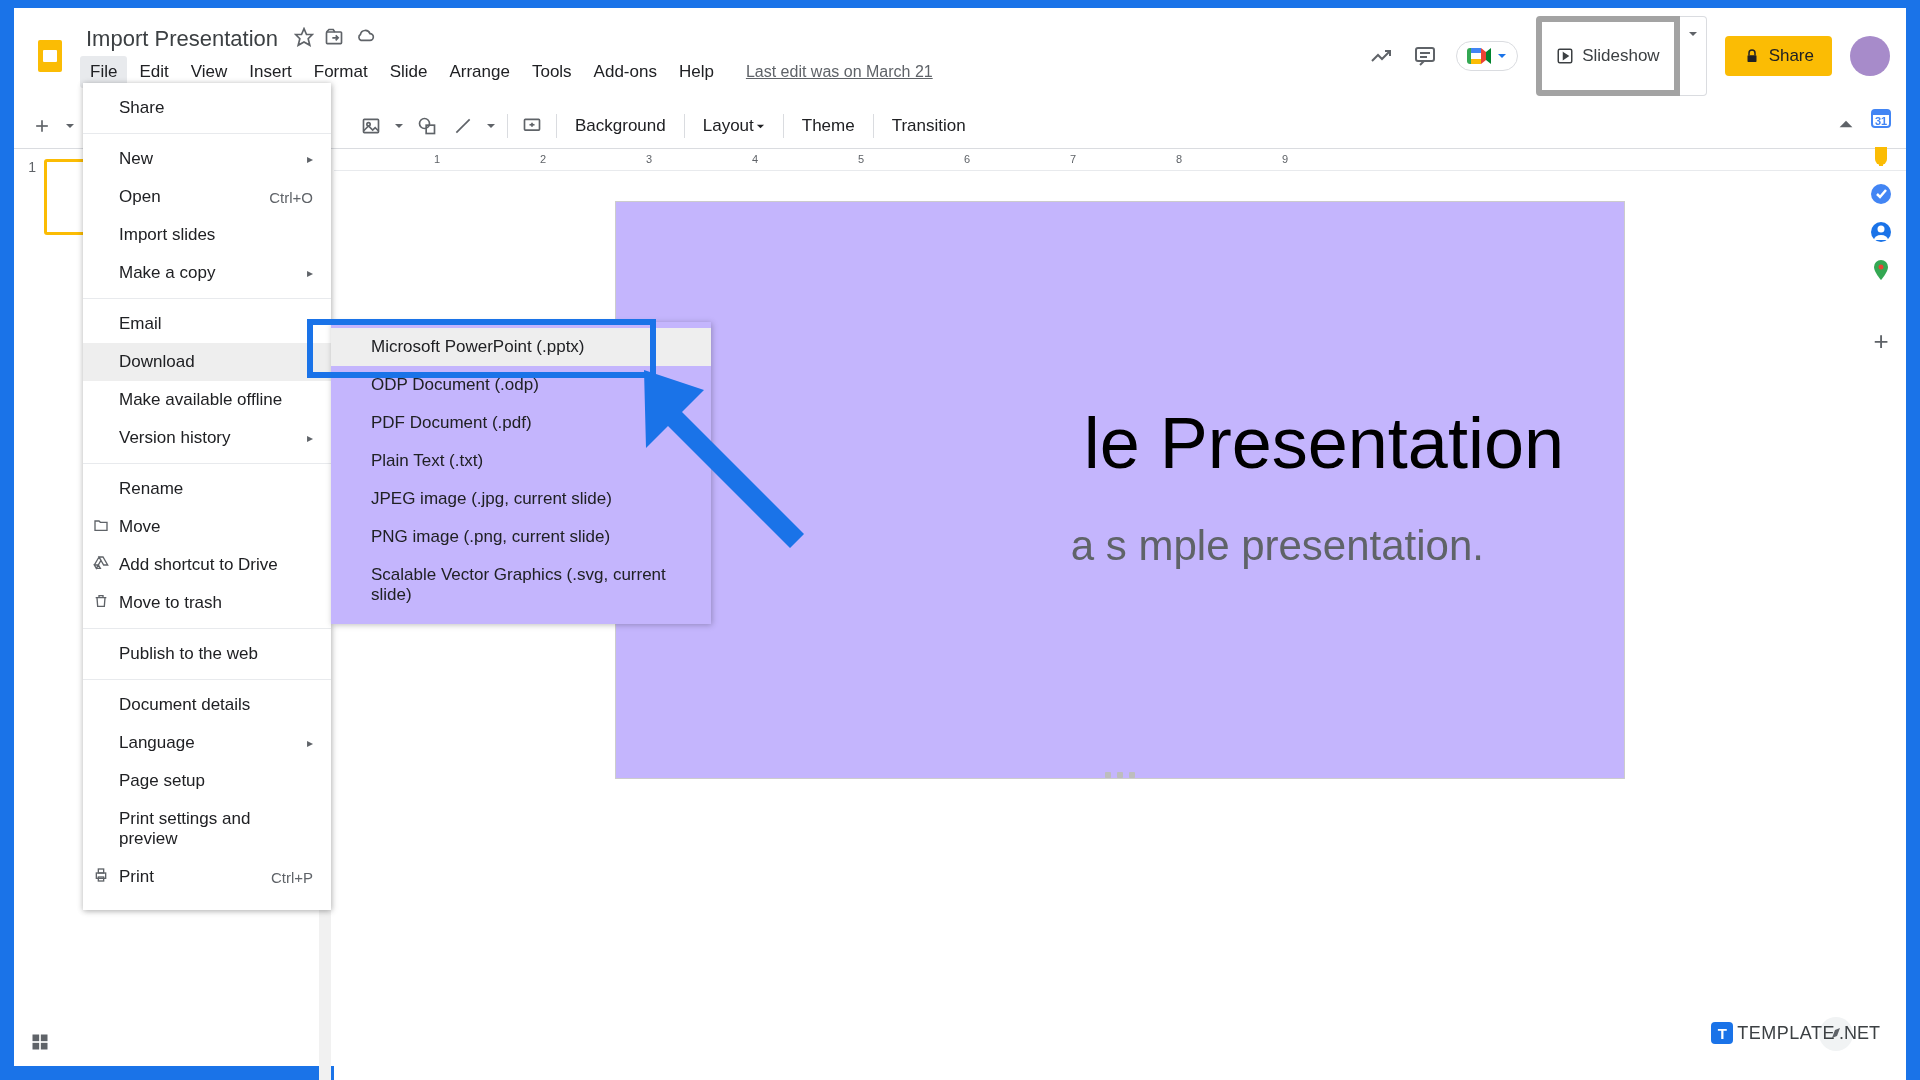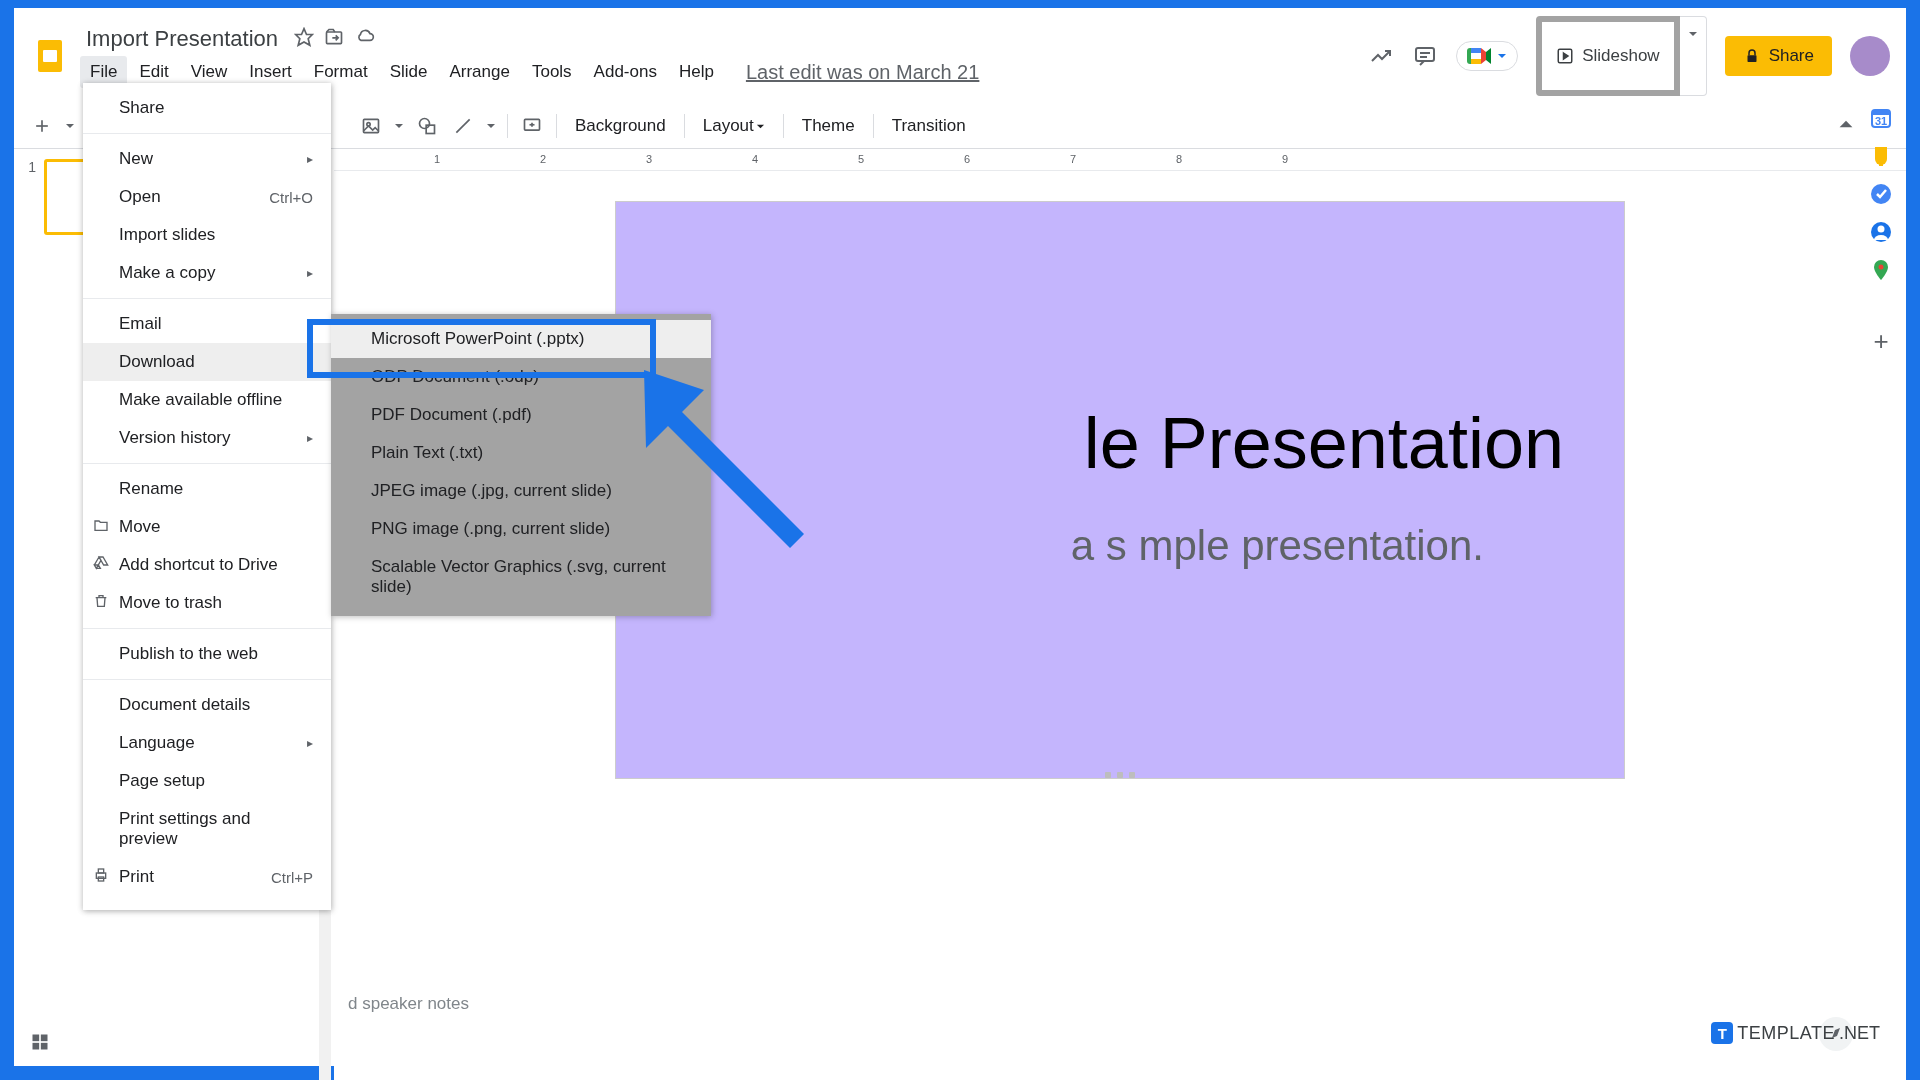--- a/index.html
+++ b/index.html
@@ -8,21 +8,21 @@
 .header { display: flex; align-items: center; padding: 8px 16px; }
 .logo { width: 40px; height: 40px; margin-right: 10px; }
 .logo svg { width: 100%; height: 100%; }
 .title-area { flex: 1; }
 .title-row { display: flex; align-items: center; gap: 10px; }
 .doc-title { font-size: 22px; color: #3c4043; padding: 2px 6px; }
 .star-icon, .folder-move-icon, .cloud-icon { color: #5f6368; cursor: pointer; }
 .menu-row { display: flex; align-items: center; gap: 2px; padding-top: 2px; }
 .menu-item { padding: 6px 10px; font-size: 17px; color: #202124; cursor: pointer; border-radius: 3px; }
 .menu-item.active { background: #e8eaed; }
-.last-edit { margin-left: 20px; font-size: 20px; color: #5f6368; text-decoration: underline; cursor: pointer; }
+.last-edit { margin-left: 20px; font-size: 16px; color: #5f6368; text-decoration: underline; cursor: pointer; }
 .header-actions { display: flex; align-items: center; gap: 18px; }
 .icon-btn { width: 26px; height: 26px; color: #5f6368; cursor: pointer; display: flex; align-items: center; justify-content: center; }
 .meet-pill { display: flex; align-items: center; gap: 6px; border: 1px solid #dadce0; border-radius: 20px; padding: 4px 10px; cursor: pointer; }
 .meet-logo { width: 24px; height: 20px; }
 .slideshow-btn { display: flex; align-items: center; gap: 8px; border: 6px solid #a3a3a3; border-radius: 4px; padding: 24px 14px; font-size: 17px; color: #3c4043; cursor: pointer; font-weight: 500; }
 .slideshow-dropdown { border: 1px solid #dadce0; border-left: none; border-radius: 0 4px 4px 0; padding: 8px 8px; cursor: pointer; color: #5f6368; }
 .slideshow-group { display: flex; }
 .slideshow-group .slideshow-btn { border-radius: 4px 0 0 4px; }
 .share-btn { display: flex; align-items: center; gap: 8px; background: #fbbc04; color: #202124; font-weight: 500; font-size: 17px; padding: 10px 18px; border-radius: 4px; cursor: pointer; }
 .avatar { width: 40px; height: 40px; border-radius: 50%; background: #a78bca; cursor: pointer; }
@@ -42,21 +42,21 @@
 .thumb { width: 128px; height: 76px; border: 3px solid #fbbc04; border-radius: 3px; background: #fff; }
 
 .file-menu { position: absolute; top: 75px; left: 69px; width: 248px; background: #fff; box-shadow: 1px 1px 6px rgba(0,0,0,.25), -1px 1px 6px rgba(0,0,0,.1); z-index: 100; padding: 6px 0 14px; }
 .menu-entry { display: flex; align-items: center; padding: 9px 18px 9px 36px; font-size: 17px; color: #202124; cursor: pointer; position: relative; }
 .menu-entry.highlighted { background: #eeeeee; }
 .menu-entry .shortcut { margin-left: auto; color: #5f6368; font-size: 15px; }
 .menu-entry .sub-arrow { margin-left: auto; color: #5f6368; font-size: 12px; }
 .menu-entry .entry-icon { position: absolute; left: 10px; color: #5f6368; width: 18px; }
 .menu-divider { height: 1px; background: #e8eaed; margin: 6px 0; }
 
-.download-submenu { position: absolute; top: 306px; left: 317px; width: 380px; background: #a3a3a3; box-shadow: 1px 1px 6px rgba(0,0,0,.25); z-index: 101; padding: 6px 0 10px; }
+.download-submenu { position: absolute; top: 314px; left: 317px; width: 380px; background: #c4b5fd; box-shadow: 1px 1px 6px rgba(0,0,0,.25); z-index: 101; padding: 6px 0 10px; }
 .submenu-entry { padding: 9px 40px; font-size: 17px; color: #202124; cursor: pointer; }
 .submenu-entry.highlighted { background: #eeeeee; }
 
 .highlight-box { position: absolute; top: 311px; left: 293px; width: 349px; height: 59px; border: 6px solid #1a73e8; z-index: 200; pointer-events: none; }
 .pointer-arrow { position: absolute; top: 362px; left: 630px; z-index: 201; pointer-events: none; }
 
 .canvas-area { flex: 1; background: #fff; padding: 0; position: relative; }
 .ruler { height: 22px; border-bottom: 1px solid #e8eaed; position: relative; font-size: 11px; color: #5f6368; }
 .ruler-mark { position: absolute; top: 4px; }
 .slide-canvas { margin: 30px auto 0; width: 1010px; height: 578px; border: 1px solid #ccc; background: #c4b5fd; position: relative; }
@@ -264,21 +264,20 @@
         <div class="slide-sub">a s    mple presentation.</div>
         <div class="handles">
             <span></span>
             <span></span>
             <span></span>
           </div>
       </div>
     </div>
   </div>
 
-  <div class="notes-area"><span>d speaker notes</span></div>
 
   <div class="bottom-bar">
     <div class="bottom-sep-icons">
       <span><svg width="20" height="20" viewBox="0 0 24 24" fill="currentColor">
             <rect x="3" y="3" width="8" height="8"></rect>
             <rect x="13" y="3" width="8" height="8"></rect>
             <rect x="3" y="13" width="8" height="8"></rect>
             <rect x="13" y="13" width="8" height="8"></rect>
           </svg></span>
     </div>

